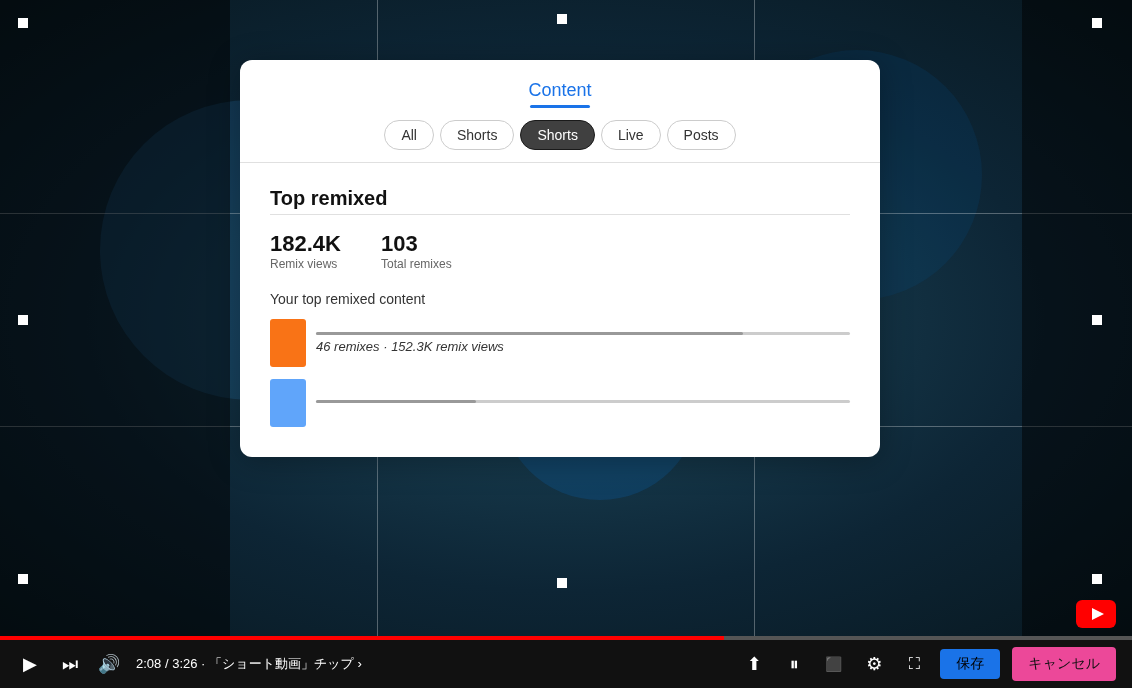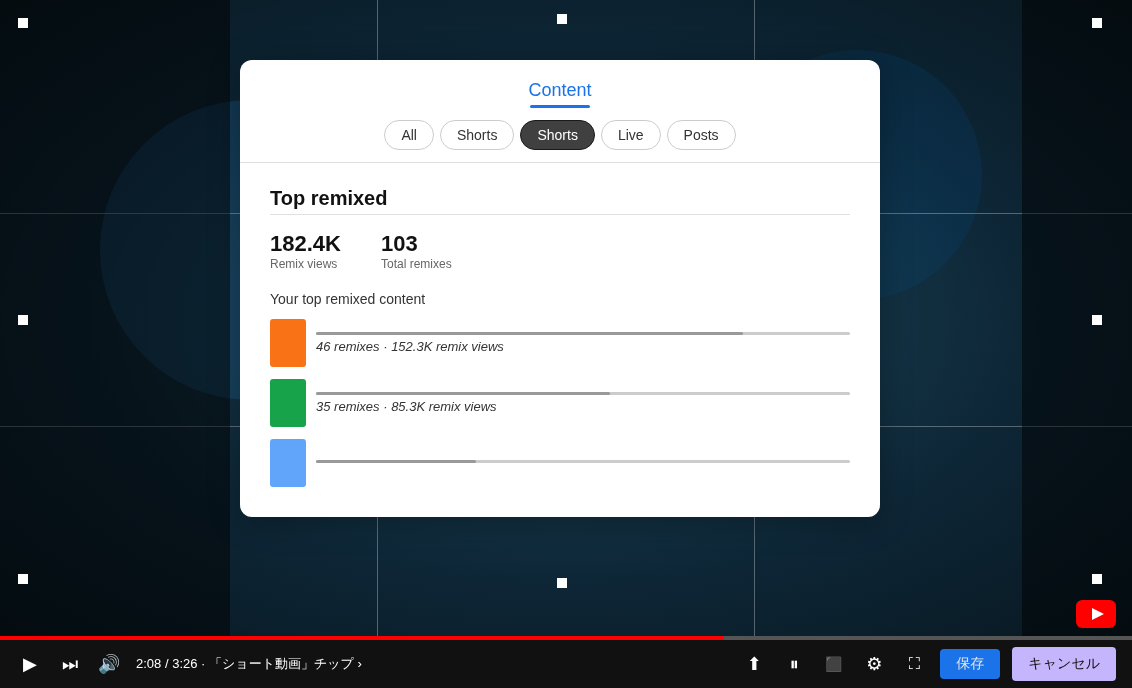--- a/index.html
+++ b/index.html
@@ -264,31 +264,31 @@
       color: #fff;
       font-size: 13px;
       white-space: nowrap;
       flex-shrink: 0;
     }
 
     .spacer { flex: 1; }
 
     .save-btn {
       background: #1a73e8;
-      color: #e5e5e5;
+      color: #000000;
       border: none;
       border-radius: 4px;
       padding: 6px 16px;
       font-size: 14px;
       cursor: pointer;
       font-weight: 500;
     }
 
     .cancel-btn {
-      background: #c4b5fd;
+      background: #ec4899;
       color: #111;
       border: none;
       border-radius: 4px;
       padding: 8px 16px;
       font-size: 14px;
       cursor: pointer;
       font-weight: 500;
     }
 
     .yt-logo-watermark {
@@ -408,29 +408,20 @@
       <div class="content-item">
         <div class="content-thumb thumb-orange"></div>
         <div class="content-info">
           <div class="content-bar">
             <div class="content-bar-fill" style="width: 80%;"></div>
           </div>
           <div class="content-stats">46 remixes · 152.3K remix views</div>
         </div>
       </div>
 
-      <div class="content-item">
-        <div class="content-thumb thumb-green"></div>
-        <div class="content-info">
-          <div class="content-bar">
-            <div class="content-bar-fill" style="width: 55%;"></div>
-          </div>
-          <div class="content-stats">35 remixes · 85.3K remix views</div>
-        </div>
-      </div>
 
       <div class="content-item">
         <div class="content-thumb thumb-blue"></div>
         <div class="content-info">
           <div class="content-bar">
             <div class="content-bar-fill" style="width: 30%;"></div>
           </div>
         </div>
       </div>
     </div>

